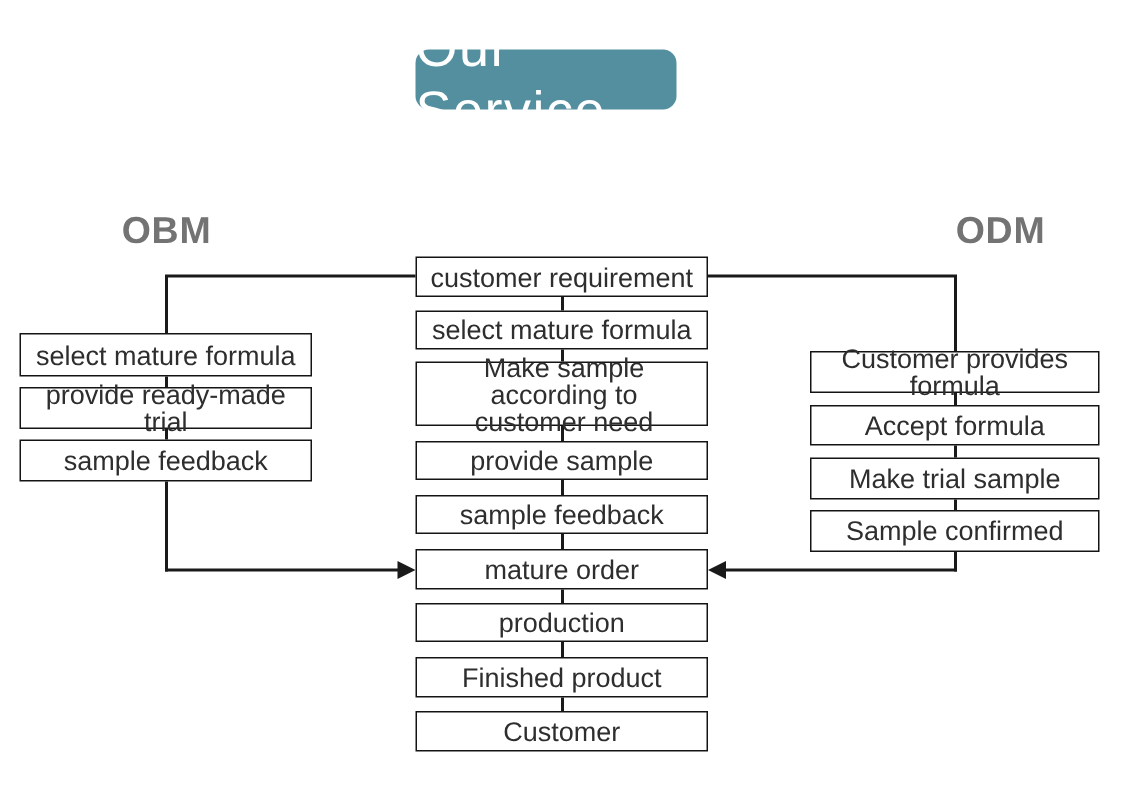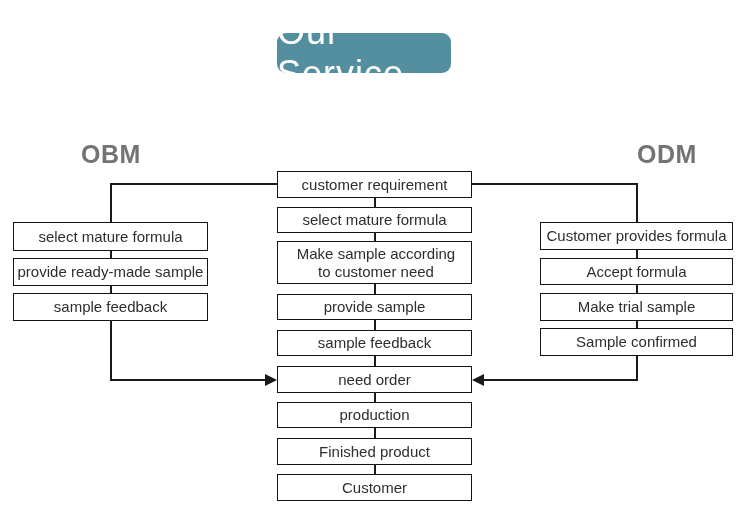--- a/index.html
+++ b/index.html
@@ -33,30 +33,30 @@
   
   .arrow{position:absolute;width:0;height:0;z-index:1;}
   .arrow-right{border-top:6px solid transparent;border-bottom:6px solid transparent;border-left:12px solid #1a1a1a;}
   .arrow-left{border-top:6px solid transparent;border-bottom:6px solid transparent;border-right:12px solid #1a1a1a;}
   
   .box{
     position:absolute;z-index:2;
     background:#ffffff;border:1.5px solid #141414;
     box-sizing:border-box;
     display:flex;align-items:center;justify-content:center;
-    font-size:15px;color:#2e2e2e;text-align:center;
+    font-size:18px;color:#2e2e2e;text-align:center;
     line-height:18px;
   }
   .box.left-text{justify-content:flex-start;text-align:center;padding-left:13px;padding-right:10px;}
   
   .oem{left:277px;width:195px;}
   
   .obm{left:13px;width:195px;}
   
-  .odm{left:540px;width:193px;}
+  .odm{left:540px;width:193px;margin-top:12px;}
 </style>
 </head>
 <body>
 
 <div id="canvas">
 
   <div class="badge">
     <span>Our Service</span>
   </div>
 
@@ -70,29 +70,29 @@
   <div class="line hline" style="left:110px;top:183px;width:168px;"></div>
   <div class="line hline" style="left:471px;top:183px;width:167px;"></div>
 
   <div class="line hline" style="left:110px;top:379px;width:157px;"></div>
   <div class="arrow arrow-right" style="left:265px;top:374px;"></div>
 
   <div class="line hline" style="left:482px;top:379px;width:156px;"></div>
   <div class="arrow arrow-left" style="left:472px;top:374px;"></div>
 
   <div class="box obm" style="top:222px;height:29px;">select mature formula</div>
-  <div class="box obm" style="top:258px;height:28px;">provide ready-made sample</div>
+  <div class="box obm" style="top:258px;height:28px;">provide ready-made trial</div>
   <div class="box obm" style="top:293px;height:28px;">sample feedback</div>
 
   <div class="box oem" style="top:171px;height:27px;">customer requirement</div>
   <div class="box oem" style="top:207px;height:26px;">select mature formula</div>
   <div class="box oem left-text" style="top:241px;height:43px;">Make sample according to customer need</div>
   <div class="box oem" style="top:294px;height:26px;text-align:right;">provide sample</div>
   <div class="box oem" style="top:330px;height:26px;">sample feedback</div>
-  <div class="box oem" style="top:366px;height:27px;">need order</div>
+  <div class="box oem" style="top:366px;height:27px;">mature order</div>
   <div class="box oem" style="top:402px;height:26px;">production</div>
   <div class="box oem" style="top:438px;height:27px;">Finished product</div>
   <div class="box oem" style="top:474px;height:27px;">Customer</div>
 
   <div class="box odm" style="top:222px;height:28px;">Customer provides formula</div>
   <div class="box odm" style="top:293px;height:28px;">Make trial sample</div>
   <div class="box odm" style="top:258px;height:27px;">Accept formula</div>
   <div class="box odm" style="top:328px;height:28px;">Sample confirmed</div>
 
 </div>

